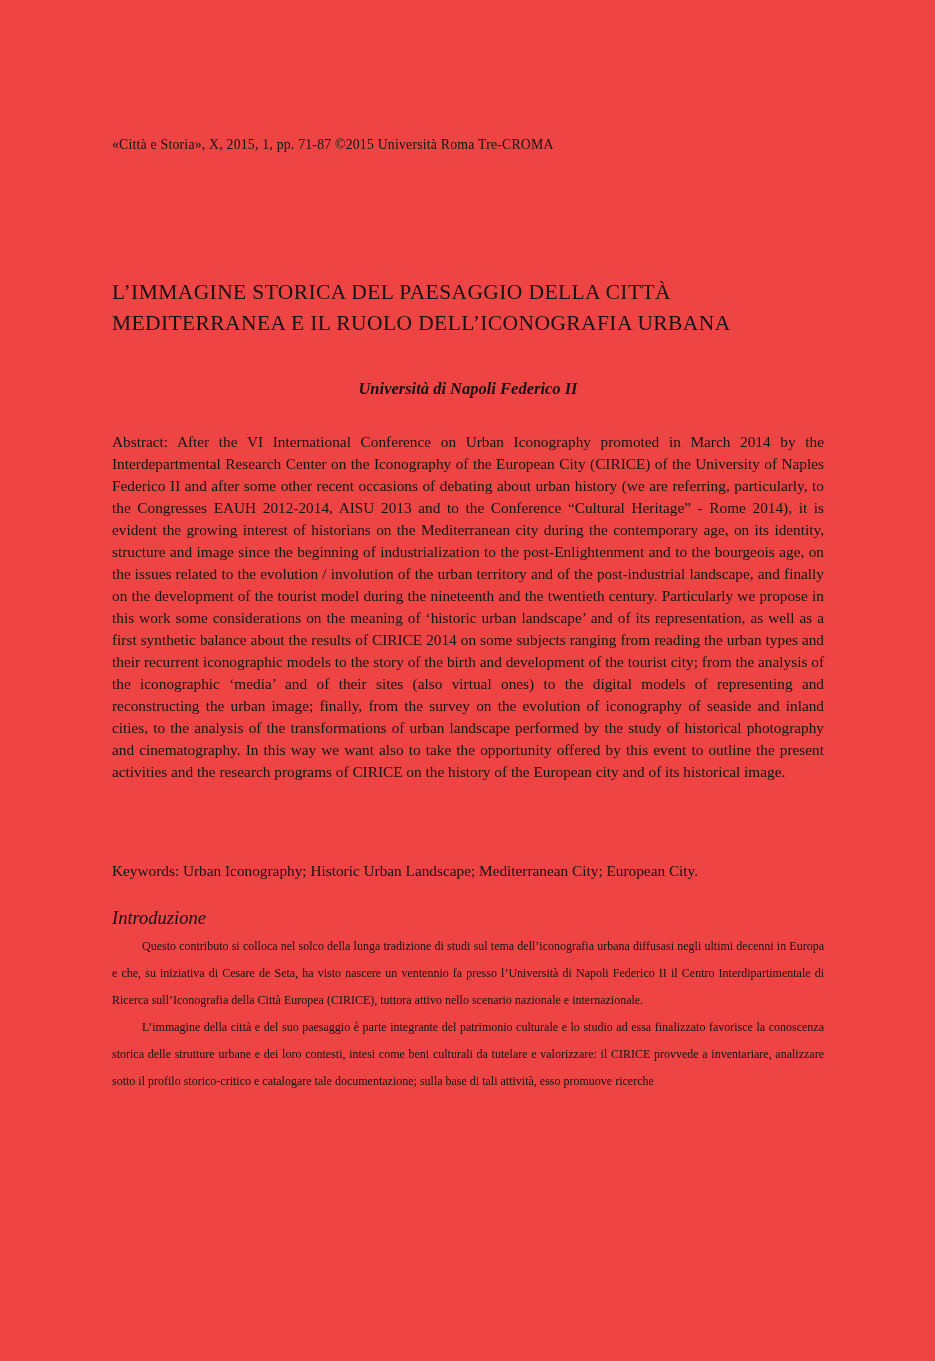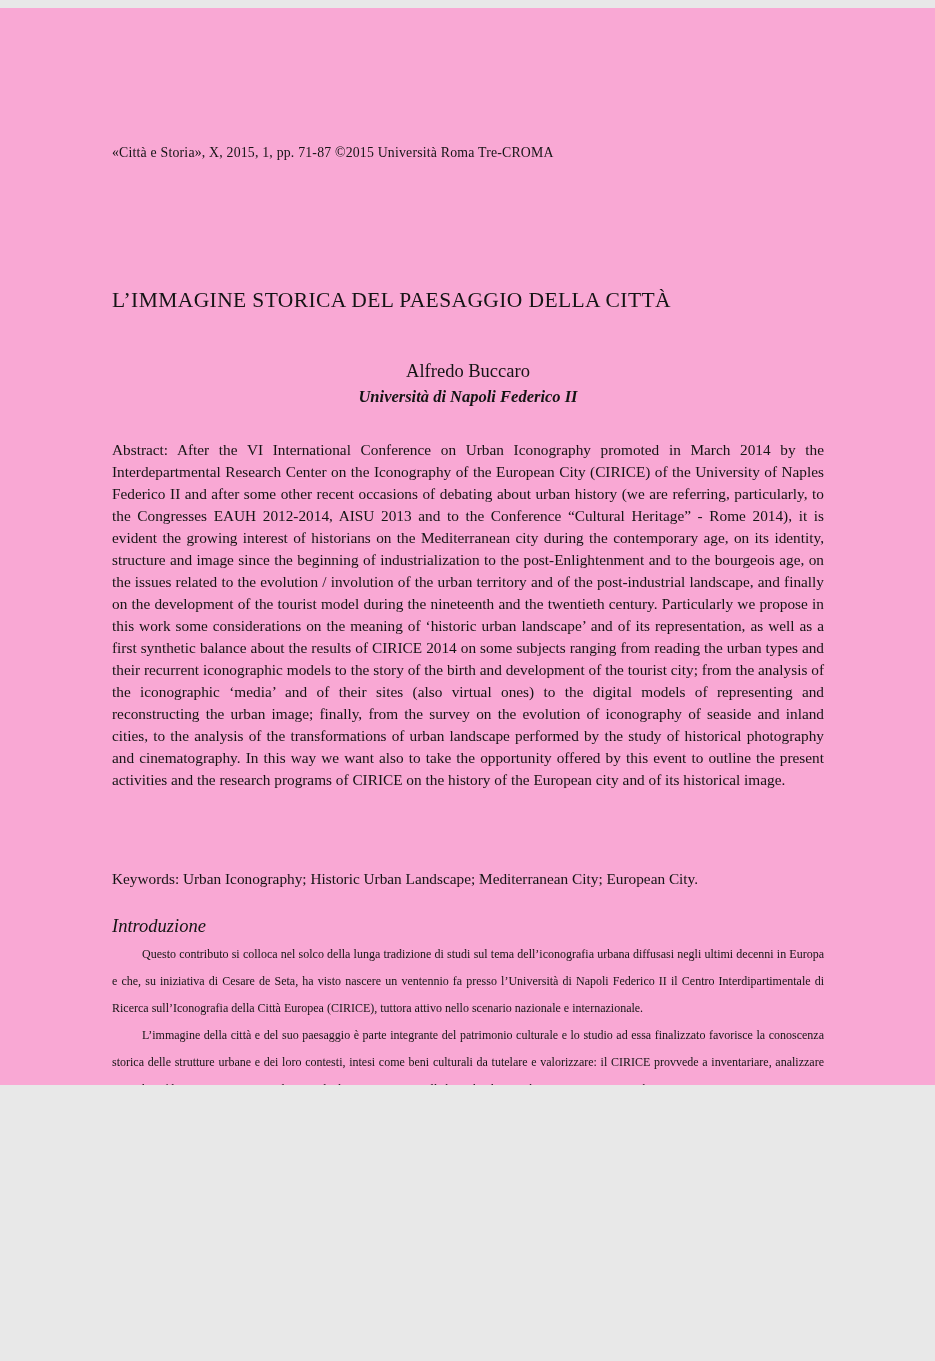--- a/index.html
+++ b/index.html
@@ -3,23 +3,23 @@
 <meta charset="utf-8">
 <style>
   html, body {
     margin: 0;
     padding: 0;
     background: #e8e8e8;
   }
   .page {
     position: relative;
     width: 935px;
-    height: 1077px;
-    margin: 8px auto;
-    background: #f9a8d4;
+    height: 1361px;
+    margin: 0 auto;
+    background: #ef4444;
     font-family: "Liberation Serif", serif;
     color: #141414;
     overflow: hidden;
   }
   .block {
     position: absolute;
     left: 112px;
     width: 712px;
   }
   .header-line {
@@ -83,23 +83,23 @@
 </style>
 </head>
 <body>
 
 <div class="page">
 
   <div class="block header-line">«Città e Storia», X, 2015, 1, pp. 71-87 ©2015 Università Roma Tre-CROMA</div>
 
   <h1 class="block title">
     <span class="tline">L’IMMAGINE STORICA DEL PAESAGGIO DELLA CITTÀ</span>
+    <span class="tline">MEDITERRANEA E IL RUOLO DELL’ICONOGRAFIA URBANA</span>
   </h1>
 
-  <div class="block author">Alfredo Buccaro</div>
 
   <div class="block affiliation">Università di Napoli Federico II</div>
 
   <div class="block abstract"><span class="it">Abstract:</span><span> After the VI International Conference on Urban Iconography promoted in March 2014 by the Interdepartmental Research Center on the Iconography of the European City (CIRICE) of the University of Naples Federico II and after some other recent occasions of debating about urban history (we are referring, particularly, to the Congresses EAUH 2012-2014, AISU 2013 and to the Conference “Cultural Heritage” - Rome 2014), it is evident the growing interest of historians on the Mediterranean city during the contemporary age, on its identity, structure and image since the beginning of industrialization to the post-Enlightenment and to the bourgeois age, on the issues related to the evolution / involution of the urban territory and of the post-industrial landscape, and finally on the development of the tourist model during the nineteenth and the twentieth century. Particularly we propose in this work some considerations on the meaning of ‘historic urban landscape’ and of its representation, as well as a first synthetic balance about the results of CIRICE 2014 on some subjects ranging from reading the urban types and their recurrent iconographic models to the story of the birth and development of the tourist city; from the analysis of the iconographic ‘media’ and of their sites (also virtual ones) to the digital models of representing and reconstructing the urban image; finally, from the survey on the evolution of iconography of seaside and inland cities, to the analysis of the transformations of urban landscape performed by the study of historical photography and cinematography. In this way we want also to take the opportunity offered by this event to outline the present activities and the research programs of CIRICE on the history of the European city and of its historical image.</span></div>
 
   <div class="block section-heading">Introduzione</div>
 
   <div class="block keywords"><span class="it">Keywords:</span><span> Urban Iconography; Historic Urban Landscape; Mediterranean City; European City.</span></div>
 
   <div class="block bodytext">

